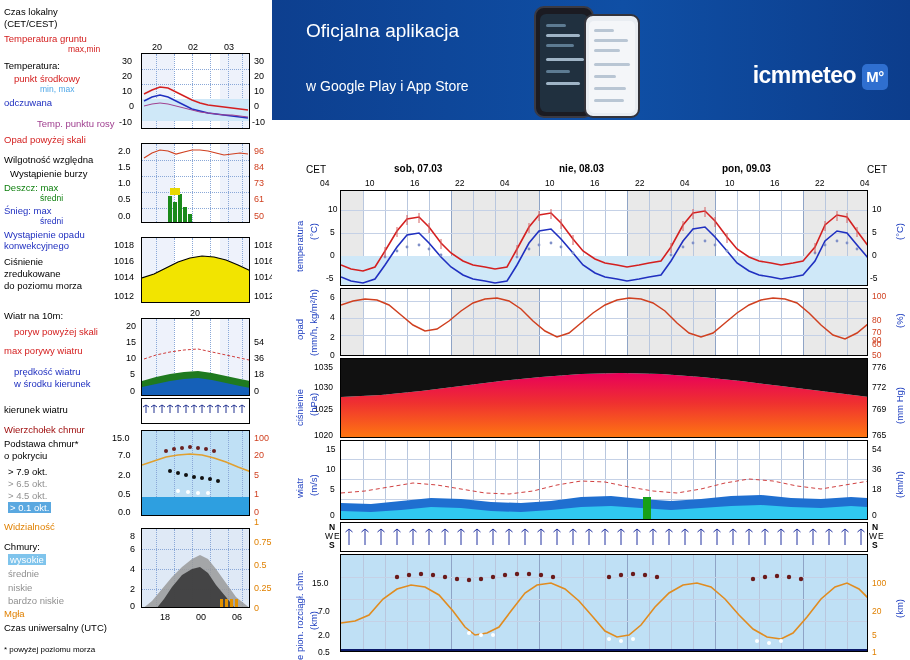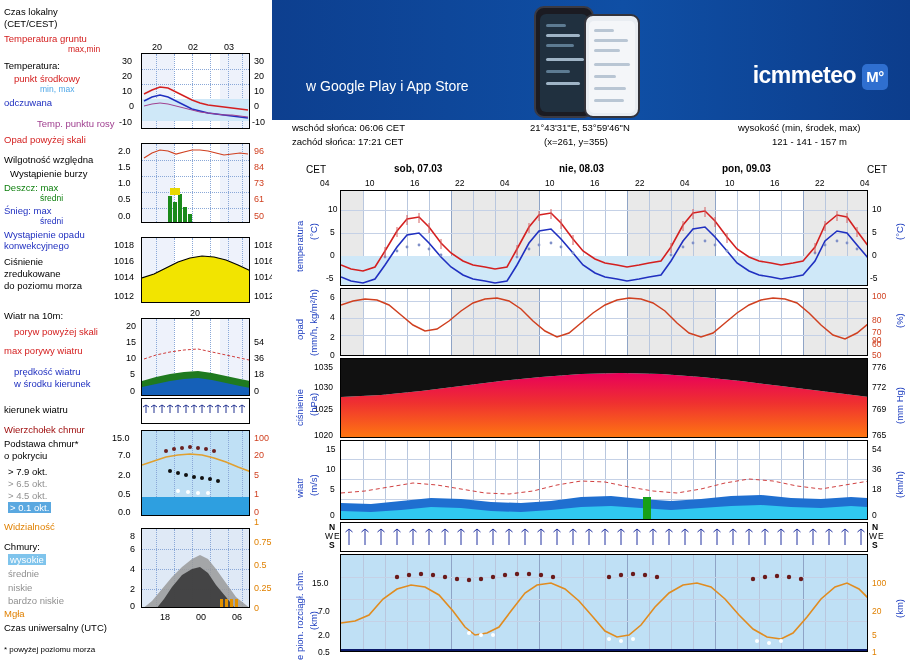--- a/index.html
+++ b/index.html
@@ -348,20 +348,21 @@
     <div class="axr" style="left:254px; top:560px; color:#e08000;">0.5</div>
     <div class="axr" style="left:254px; top:583px; color:#e08000;">0.25</div>
     <div class="axr" style="left:254px; top:603px; color:#e08000;">0</div>
 
     <div class="ax" style="left:160px; top:612px;">18</div>
     <div class="ax" style="left:196px; top:612px;">00</div>
     <div class="ax" style="left:232px; top:612px;">06</div>
   </div>
 
   <div class="banner">
+    <div class="t1">Oficjalna aplikacja</div>
     <div class="t3">w Google Play i App Store</div>
 
     <div class="phone1">
       <div class="phscr1">
         <div class="phline" style="left:6px; top:10px; width:20px;"></div>
         <div class="phline l" style="left:6px; top:20px; width:34px;"></div>
         <div class="phline" style="left:6px; top:30px; width:28px;"></div>
         <div class="phline l" style="left:6px; top:44px; width:38px;"></div>
         <div class="phline" style="left:6px; top:56px; width:24px;"></div>
         <div class="phline l" style="left:6px; top:68px; width:34px;"></div>
@@ -377,28 +378,20 @@
         <div class="phline2" style="left:5px; top:66px; width:32px;"></div>
         <div class="phline2" style="left:5px; top:78px; width:30px;"></div>
       </div>
     </div>
 
     <div class="logo">
       <span>icmmeteo</span><span class="msq">M°</span>
     </div>
   </div>
 
-  <div class="hdr">
-    <div style="left:20px; top:2px;">wschód słońca: 06:06 CET</div>
-    <div style="left:20px; top:16px;">zachód słońca: 17:21 CET</div>
-    <div style="left:258px; top:2px;">21°43'31"E, 53°59'46"N</div>
-    <div style="left:272px; top:16px;">(x=261, y=355)</div>
-    <div style="left:466px; top:2px;">wysokość (min, środek, max)</div>
-    <div style="left:500px; top:16px;">121 - 141 - 157 m</div>
-  </div>
 
   <div class="main">
 
     <div class="cet" style="left:34px; top:4px;">CET</div>
     <div class="cet" style="left:595px; top:4px;">CET</div>
     <div class="dayhdr" style="left:122px; top:3px;">sob, 07.03</div>
     <div class="dayhdr" style="left:287px; top:3px;">nie, 08.03</div>
     <div class="dayhdr" style="left:450px; top:3px;">pon, 09.03</div>
 
     <div class="tick" style="left:48px;  top:18px;">04</div>

